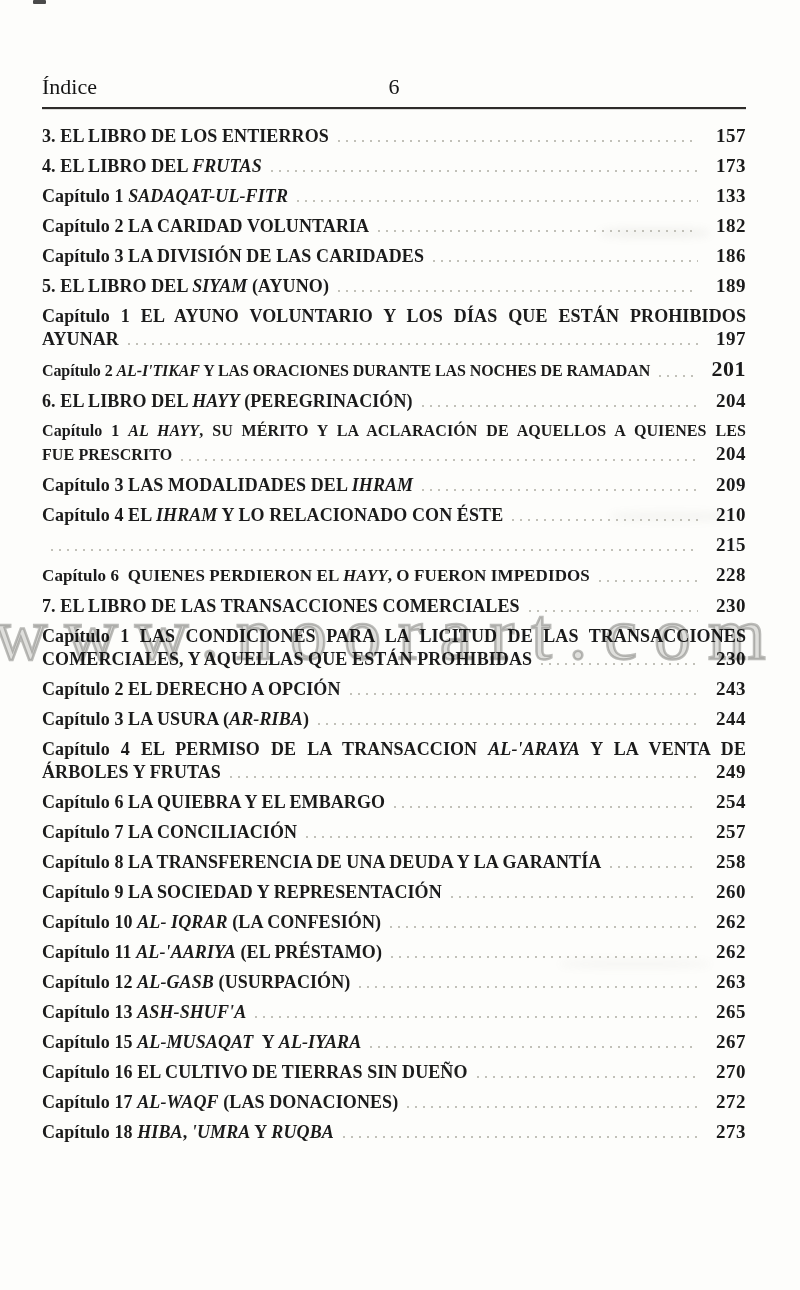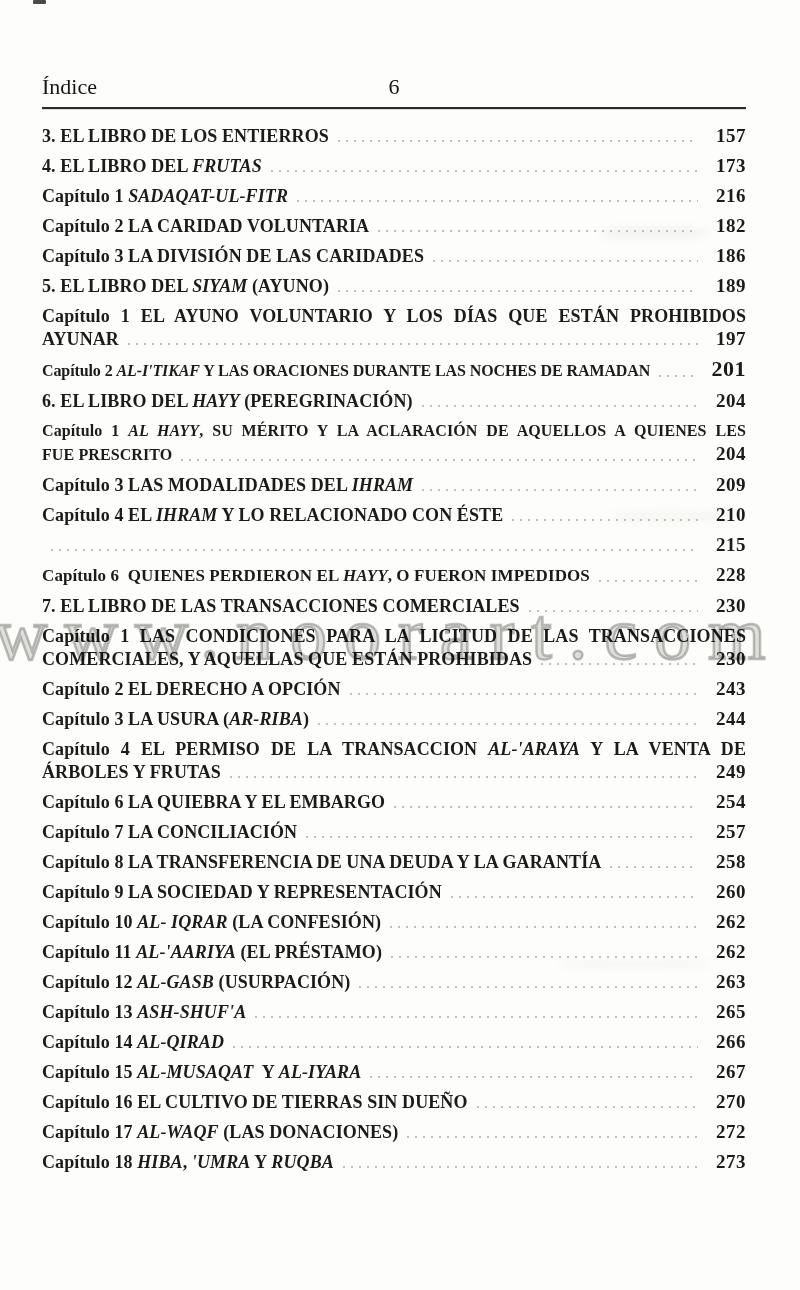--- a/index.html
+++ b/index.html
@@ -137,21 +137,21 @@
           <div class="line last">
             <span class="txt"><span>4. EL LIBRO DEL </span><i>FRUTAS</i></span>
             <span class="leader"></span>
             <span class="pg">173</span>
           </div>
         </div>
         <div class="entry">
           <div class="line last">
             <span class="txt"><span>Capítulo 1 </span><i>SADAQAT-UL-FITR</i></span>
             <span class="leader"></span>
-            <span class="pg">216</span>
+            <span class="pg">133</span>
           </div>
         </div>
         <div class="entry">
           <div class="line last">
             <span class="txt"><span>Capítulo 2 LA CARIDAD VOLUNTARIA</span></span>
             <span class="leader"></span>
             <span class="pg">182</span>
           </div>
         </div>
         <div class="entry">
@@ -309,27 +309,20 @@
             <span class="txt"><span>Capítulo 12 </span><i>AL-GASB</i><span> (USURPACIÓN)</span></span>
             <span class="leader"></span>
             <span class="pg">263</span>
           </div>
         </div>
         <div class="entry">
           <div class="line last">
             <span class="txt"><span>Capítulo 13 </span><i>ASH-SHUF'A</i></span>
             <span class="leader"></span>
             <span class="pg">265</span>
-          </div>
-        </div>
-        <div class="entry">
-          <div class="line last">
-            <span class="txt"><span>Capítulo 14 </span><i>AL-QIRAD</i></span>
-            <span class="leader"></span>
-            <span class="pg">266</span>
           </div>
         </div>
         <div class="entry">
           <div class="line last">
             <span class="txt"><span>Capítulo 15 </span><i>AL-MUSAQAT</i><span>  Y </span><i>AL-IYARA</i></span>
             <span class="leader"></span>
             <span class="pg">267</span>
           </div>
         </div>
         <div class="entry">

